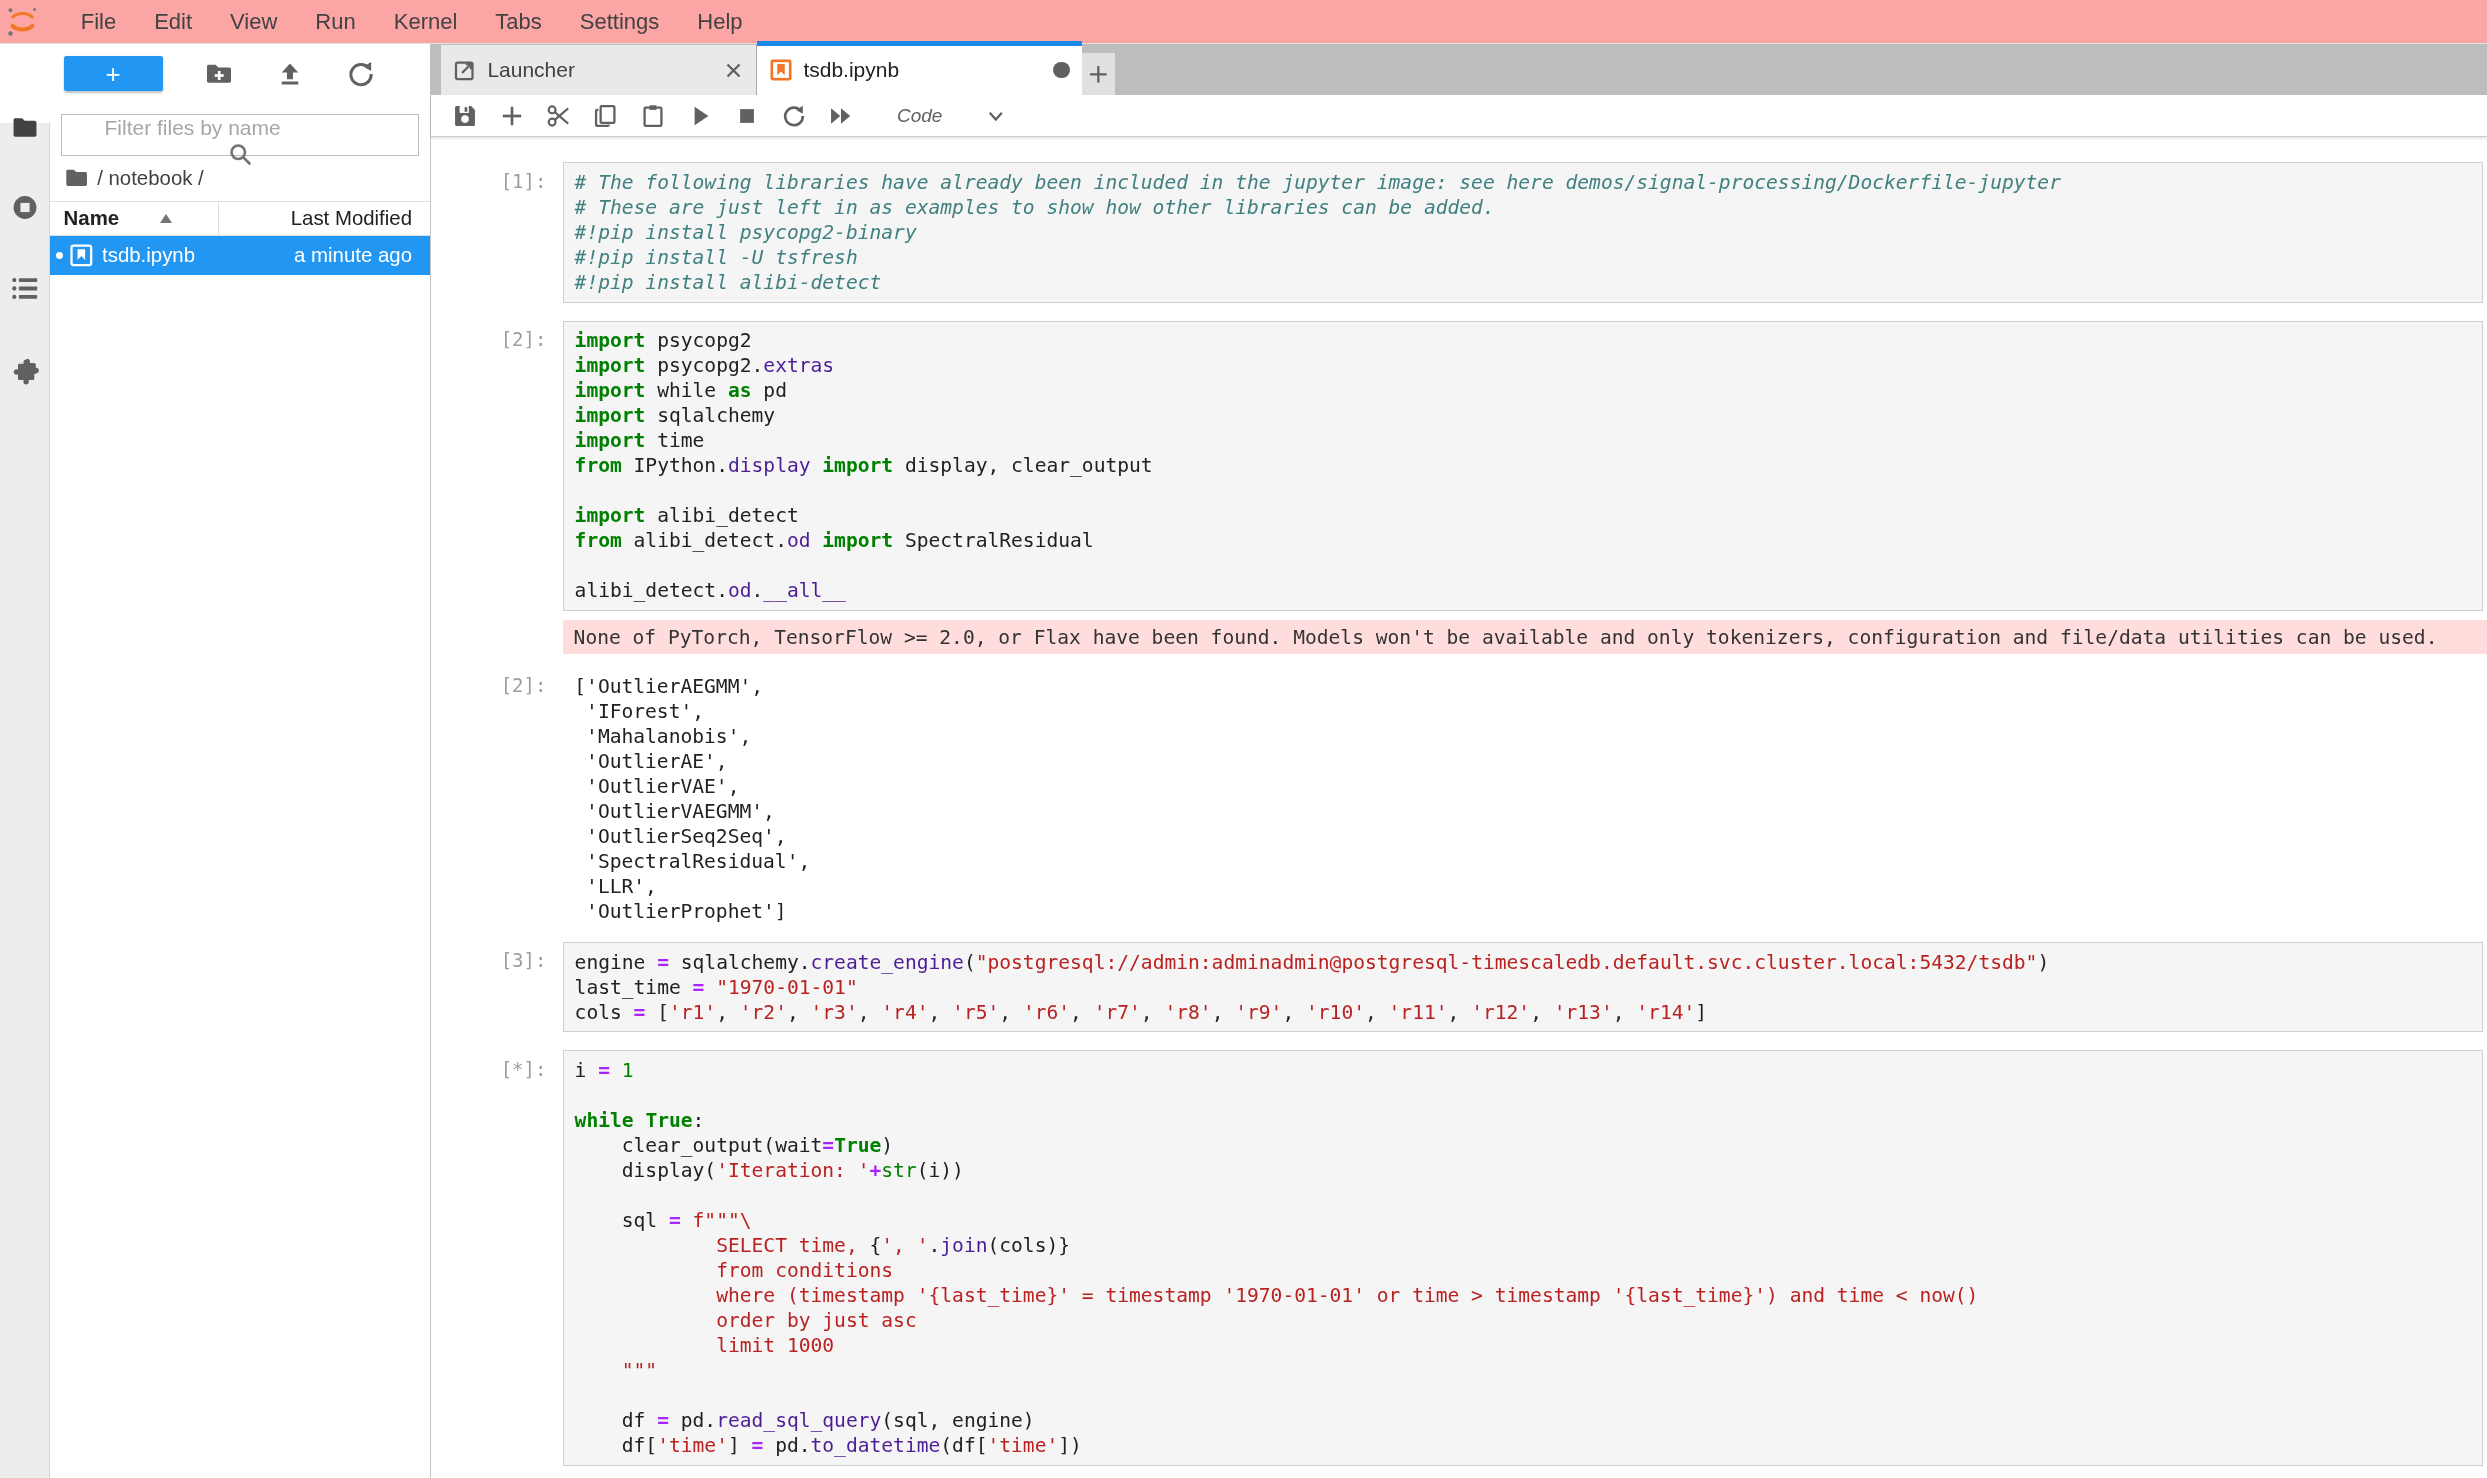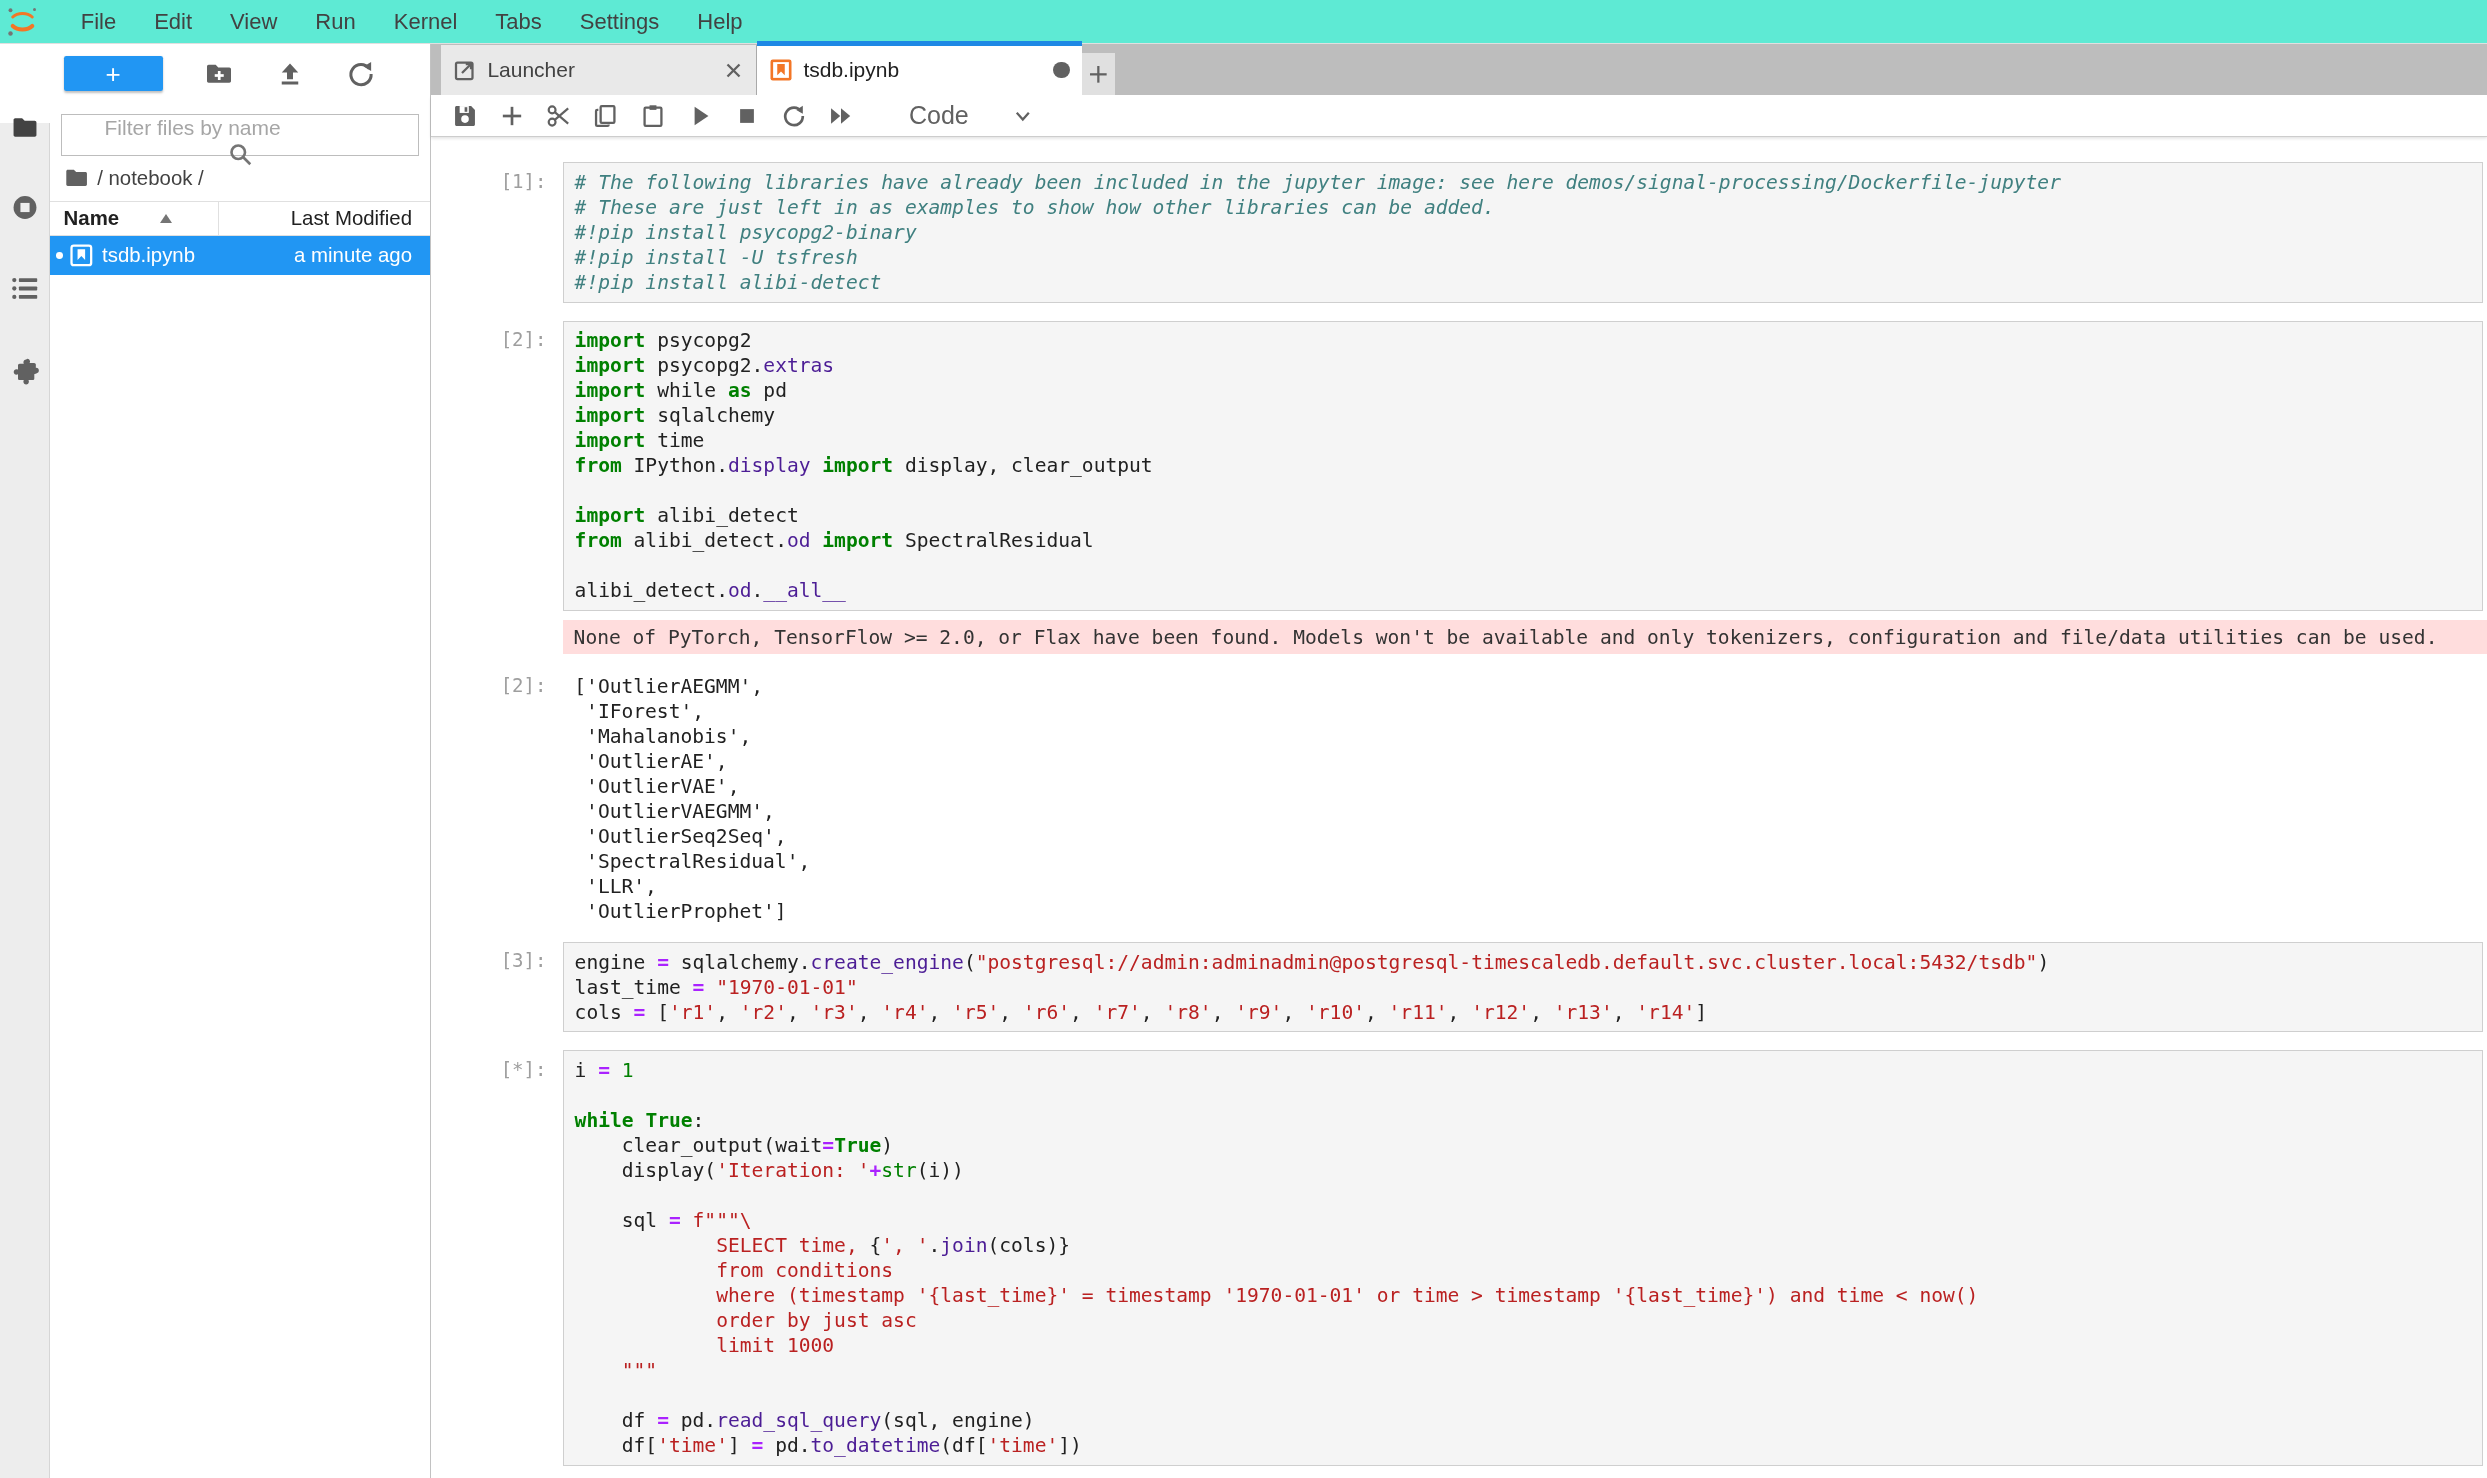--- a/index.html
+++ b/index.html
@@ -4,21 +4,21 @@
 <style>
   * { box-sizing: border-box; }
   html,body { margin:0; padding:0; background:#fff; }
   body {
     width:2487px; height:1478px; overflow:hidden;
     font-family:"Liberation Sans", sans-serif; color:#424242;
     position:relative;
   }
   
   #menubar {
-    height:44px; background:#5eead4; border-bottom:0.8px solid #e0e0e0;
+    height:44px; background:#fca5a5; border-bottom:0.8px solid #e0e0e0;
     display:flex; align-items:center; padding-left:6px;
   }
   #menubar .logo { width:33px; height:33px; margin-right:22.7px; }
   .menu-item {
     font-size:22px; color:#424242; padding:0 19px; cursor:default;
   }
   
   #app { display:flex; height:1434px; }
   
   #activitybar {
@@ -81,21 +81,21 @@
   .tab .close-x { width:21px; height:21px; }
   .dirty-dot { width:16.6px; height:16.6px; border-radius:50%; background:#616161; }
   #newtab-btn {
     height:42px; width:33px; background:#e0e0e0; display:flex; align-items:center; justify-content:center;
   }
   #nb-toolbar {
     height:42px; background:#fff; display:flex; align-items:center; padding-left:21px;
     border-bottom:0.8px solid #cdcdcd; box-shadow:0 2.3px 3px rgba(0,0,0,.12); position:relative; z-index:2;
   }
   .tb-icon { width:26px; height:26px; margin-right:21px; flex:0 0 auto; }
-  #kernel-mode { font-size:25px; color:#616161; margin-left:34px; }
+  #kernel-mode { font-size:19px; color:#616161; margin-left:22px;font-style:italic; }
   #mode-chevron { width:19.6px; height:19.6px; margin-left:44px; }
   
   #nbwrap { flex:1; overflow:hidden; background:#fff; }
   #cells { padding:25px 4.5px 0 66px; }
   .cellrow { display:flex; }
   .cellrow .prompt {
     flex:0 0 66px; text-align:right; padding:7.6px 16.6px 0 0;
     font-family:"DejaVu Sans Mono", monospace; font-size:19px; color:#9e9e9e; white-space:pre;
   }
   .code-block {

